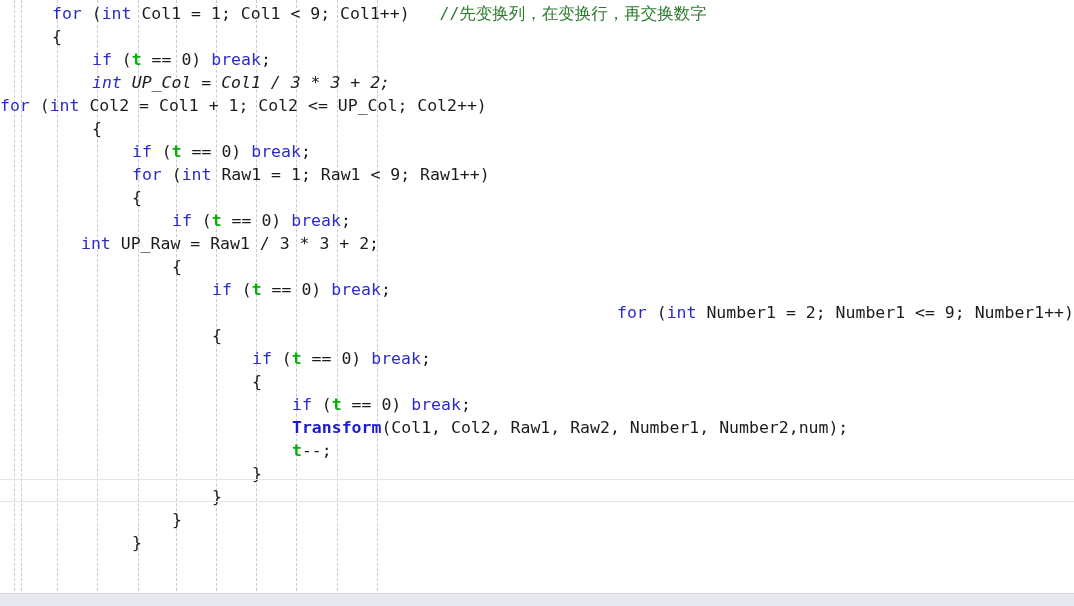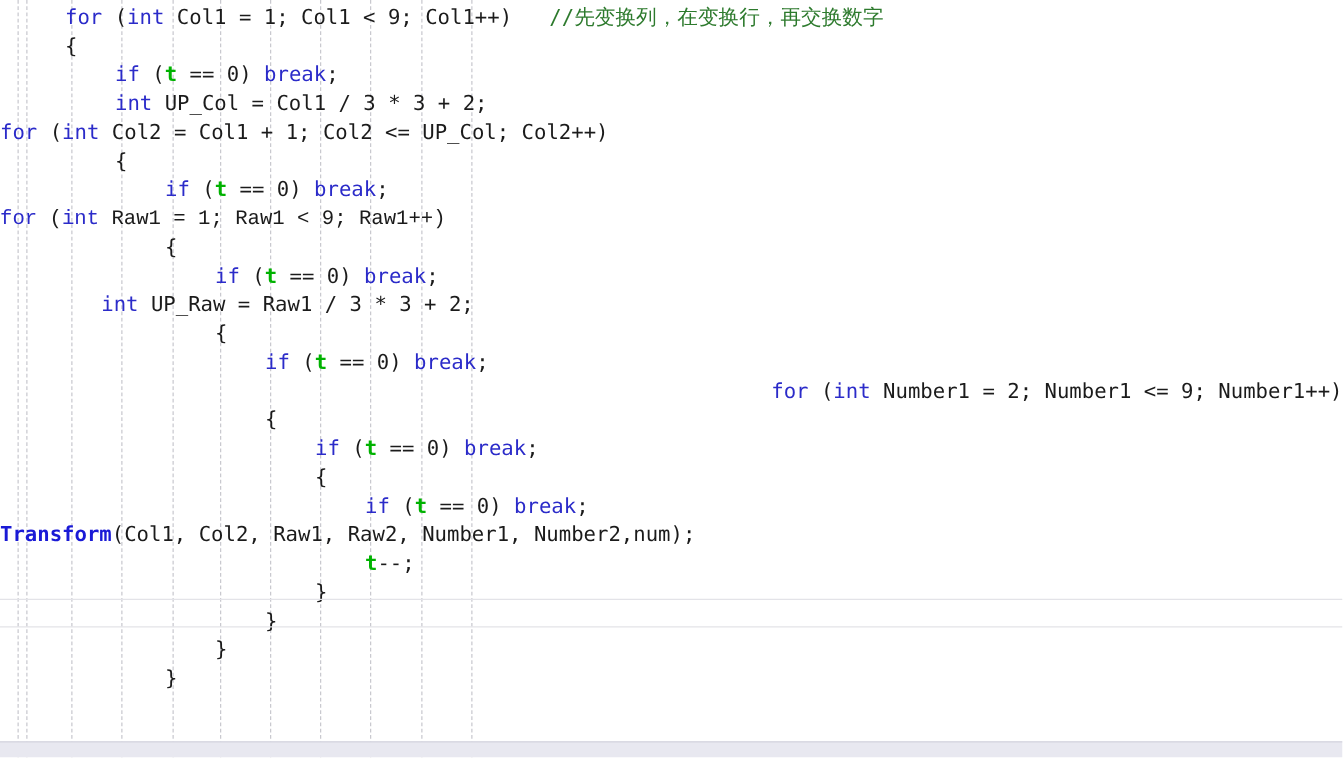--- a/index.html
+++ b/index.html
@@ -99,36 +99,36 @@
       <div class="guide" style="left: 256px;"></div>
       <div class="guide" style="left: 296px;"></div>
       <div class="guide" style="left: 337px;"></div>
       <div class="guide" style="left: 377px;"></div>
     </div>
 
   <div class="code" id="code-layer" style="top: 2px;">
       <div class="ln" style="padding-left: 52px;"><span class="kw">for</span><span class="pl"> (</span><span class="kw">int</span><span class="pl"> Col1 = 1; Col1 &lt; 9; Col1++)</span><span class="pl">   </span><span class="cmt">//先变换列，在变换行，再交换数字</span></div>
       <div class="ln" style="padding-left: 52px;"><span class="br">{</span></div>
       <div class="ln" style="padding-left: 92px;"><span class="kw">if</span><span class="pl"> (</span><span class="var">t</span><span class="pl"> == 0) </span><span class="kw">break</span><span class="pl">;</span></div>
-      <div class="ln" style="padding-left: 92px;"><span class="kw">int</span><span class="pl"> UP_Col = Col1 / 3 * 3 + 2;</span></div>
+      <div class="ln" style="padding-left: 92px; font-style: italic;"><span class="kw">int</span><span class="pl"> UP_Col = Col1 / 3 * 3 + 2;</span></div>
       <div class="ln" style=""><span class="kw">for</span><span class="pl"> (</span><span class="kw">int</span><span class="pl"> Col2 = Col1 + 1; Col2 &lt;= UP_Col; Col2++)</span></div>
       <div class="ln" style="padding-left: 92px;"><span class="br">{</span></div>
       <div class="ln" style="padding-left: 132px;"><span class="kw">if</span><span class="pl"> (</span><span class="var">t</span><span class="pl"> == 0) </span><span class="kw">break</span><span class="pl">;</span></div>
-      <div class="ln" style=" font-family: Liberation Mono, monospace;"><span class="kw">for</span><span class="pl"> (</span><span class="kw">int</span><span class="pl"> Raw1 = 1; Raw1 &lt; 9; Raw1++)</span></div>
+      <div class="ln" style="padding-left: 132px;"><span class="kw">for</span><span class="pl"> (</span><span class="kw">int</span><span class="pl"> Raw1 = 1; Raw1 &lt; 9; Raw1++)</span></div>
       <div class="ln" style="padding-left: 132px;"><span class="br">{</span></div>
       <div class="ln" style="padding-left: 172px;"><span class="kw">if</span><span class="pl"> (</span><span class="var">t</span><span class="pl"> == 0) </span><span class="kw">break</span><span class="pl">;</span></div>
       <div class="ln" style="padding-left: 81px;"><span class="kw">int</span><span class="pl"> UP_Raw = Raw1 / 3 * 3 + 2;</span></div>
       <div class="ln" style="padding-left: 172px;"><span class="br">{</span></div>
       <div class="ln" style="padding-left: 212px;"><span class="kw">if</span><span class="pl"> (</span><span class="var">t</span><span class="pl"> == 0) </span><span class="kw">break</span><span class="pl">;</span></div>
       <div class="ln" style="padding-left: 120px; text-align: right;"><span class="kw">for</span><span class="pl"> (</span><span class="kw">int</span><span class="pl"> Number1 = 2; Number1 &lt;= 9; Number1++)</span></div>
       <div class="ln" style="padding-left: 212px;"><span class="br">{</span></div>
       <div class="ln" style="padding-left: 252px;"><span class="kw">if</span><span class="pl"> (</span><span class="var">t</span><span class="pl"> == 0) </span><span class="kw">break</span><span class="pl">;</span></div>
       <div class="ln" style="padding-left: 252px;"><span class="br">{</span></div>
       <div class="ln" style="padding-left: 292px;"><span class="kw">if</span><span class="pl"> (</span><span class="var">t</span><span class="pl"> == 0) </span><span class="kw">break</span><span class="pl">;</span></div>
-      <div class="ln" style=""><span class="fn">Transform</span><span class="pl">(Col1, Col2, Raw1, Raw2, Number1, Number2,num);</span></div>
+      <div class="ln" style="padding-left: 292px;"><span class="fn">Transform</span><span class="pl">(Col1, Col2, Raw1, Raw2, Number1, Number2,num);</span></div>
       <div class="ln" style="padding-left: 292px;"><span class="var">t</span><span class="pl">--;</span></div>
       <div class="ln" style="padding-left: 252px;"><span class="br">}</span></div>
       <div class="ln" style="padding-left: 212px;"><span class="br">}</span></div>
       <div class="ln" style="padding-left: 172px;"><span class="br">}</span></div>
       <div class="ln" style="padding-left: 132px;"><span class="br">}</span></div>
     </div>
 
   <div class="hl-line" id="hl" style="top: 479px; height: 23px;"></div>
 
   <div class="bottom-bar"></div>

